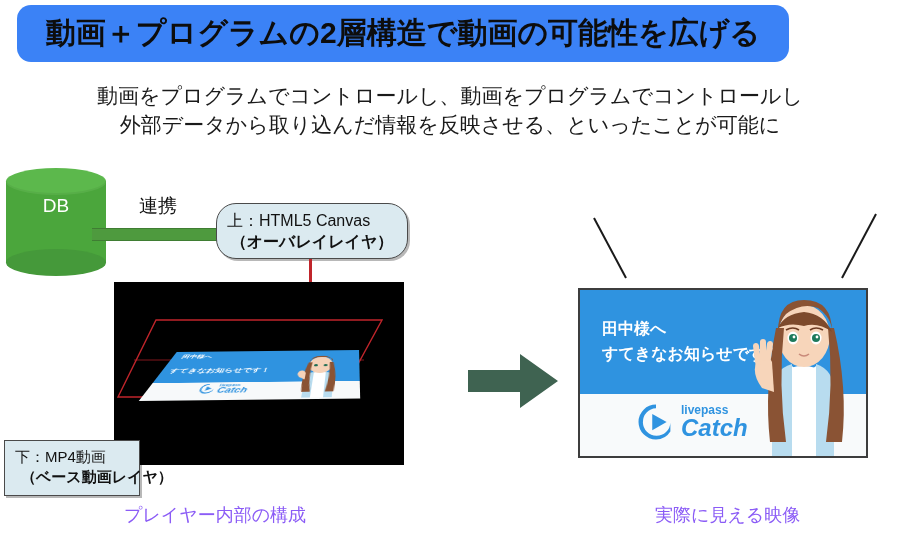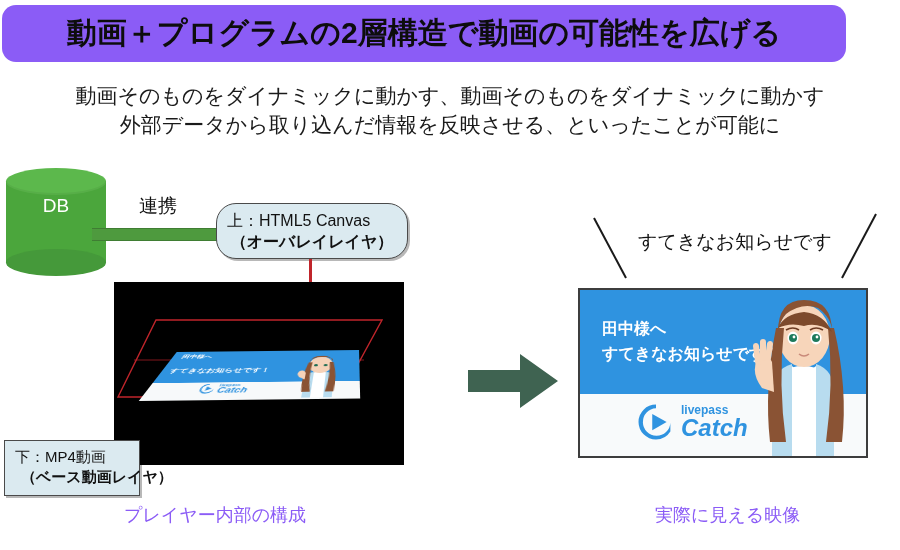--- a/index.html
+++ b/index.html
@@ -5,22 +5,22 @@
   html,body{margin:0;padding:0;}
   body{
     width:900px;height:550px;background:#ffffff;overflow:hidden;
     font-family:"Liberation Sans","DejaVu Sans",sans-serif;
     position:relative;
   }
   #stage{position:absolute;left:0;top:0;width:900px;height:550px;}
 
   
   .title-banner{
-    position:absolute;left:2px;top:5px;width:844px;height:57px;
-    background:#8b5cf6;border-radius:14px;
+    position:absolute;left:17px;top:5px;width:772px;height:57px;
+    background:#3b82f6;border-radius:14px;
     display:flex;align-items:center;justify-content:center;
   }
   .title-text{
     font-size:30px;font-weight:bold;color:#0d0d0d;letter-spacing:0px;
     white-space:nowrap;
   }
 
   
   .subtitle{
     position:absolute;left:0;top:82px;width:900px;
@@ -149,21 +149,21 @@
 </head>
 <body>
 
 <div id="stage">
 
   <div class="title-banner">
     <span class="title-text">動画＋プログラムの2層構造で動画の可能性を広げる</span>
   </div>
 
   <div class="subtitle">
-    <div>動画そのものをダイナミックに動かす、動画そのものをダイナミックに動かす</div>
+    <div>動画をプログラムでコントロールし、動画をプログラムでコントロールし</div>
     <div>外部データから取り込んだ情報を反映させる、といったことが可能に</div>
   </div>
 
   <div class="db">
     <div class="db-body"></div>
     <div class="db-bottom"></div>
     <div class="db-top"></div>
     <div class="db-label">
       <div>DB</div>
     </div>
@@ -225,21 +225,20 @@
   </div>
 
   <svg class="arrow" viewBox="0 0 92 58">
     <polygon points="0,18 52,18 52,2 90,29 52,56 52,40 0,40" fill="#3f6351"></polygon>
   </svg>
 
   <svg class="annot" viewBox="0 0 300 92">
     <line x1="4" y1="22" x2="36" y2="82" stroke="#1a1a1a" stroke-width="2"></line>
     <line x1="286" y1="18" x2="252" y2="82" stroke="#1a1a1a" stroke-width="2"></line>
   </svg>
-  <div class="annot-l2" style="position:absolute;left:638px;top:229px;">すてきなお知らせです</div>
 
   <div class="result">
     <div class="res-blue"></div>
     <div class="res-white"></div>
     <div class="res-t1">田中様へ</div>
     <div class="res-t2">すてきなお知らせです！</div>
     <div class="res-logo">
       <svg width="40" height="40" viewBox="0 0 32 32">
         <path d="M16 2 A14 14 0 1 0 16 30 A14 14 0 0 0 27.5 23.5 L27.5 16.5 A11 11 0 1 1 16 5 Z" fill="#2f93e0"></path>
         <polygon points="13,9.5 24.5,16 13,22.5" fill="#2f93e0"></polygon>

